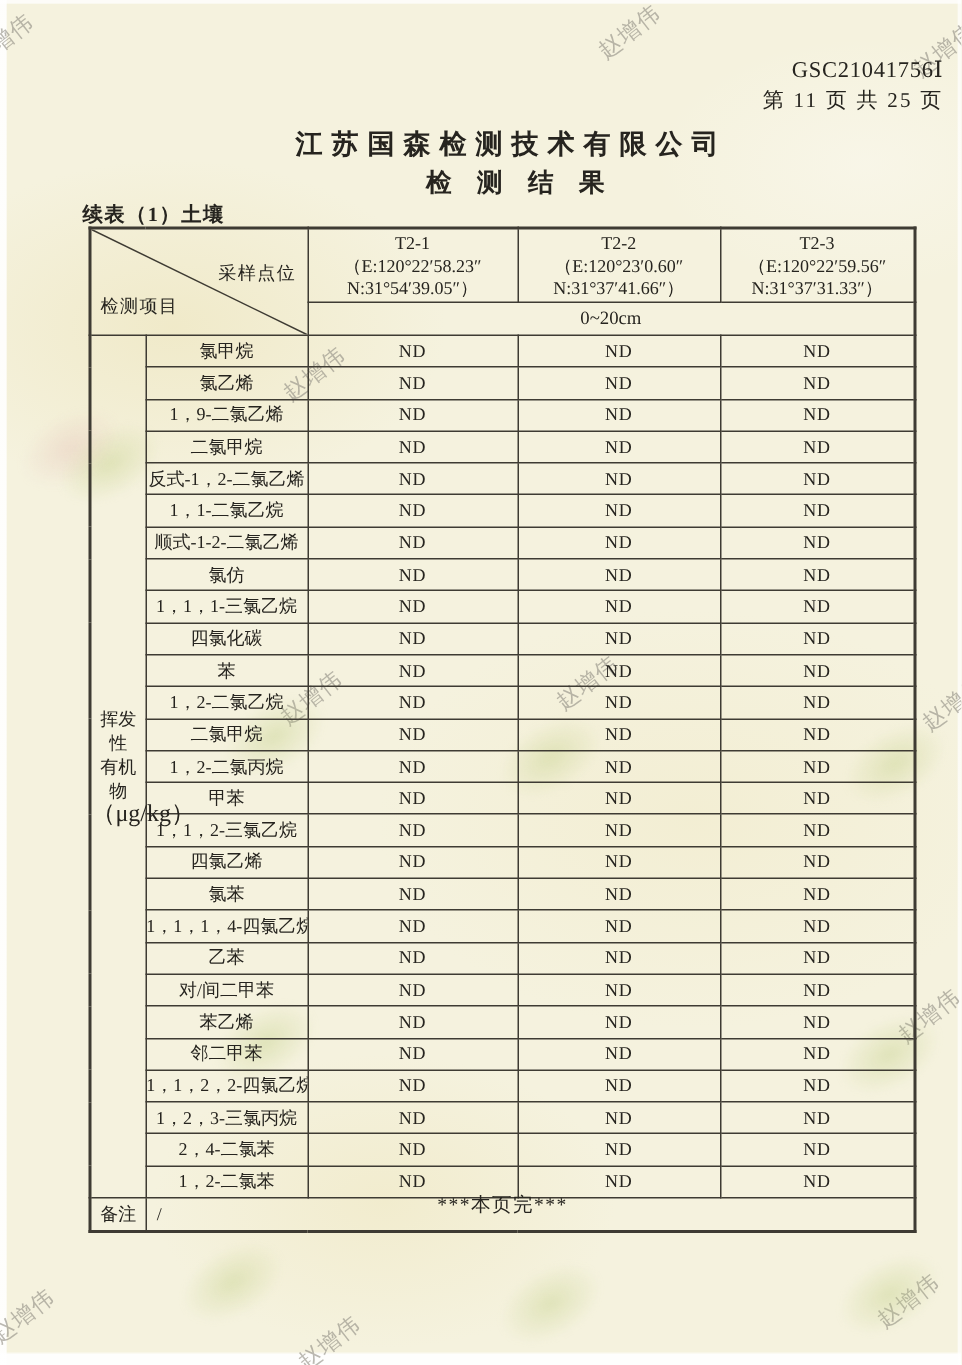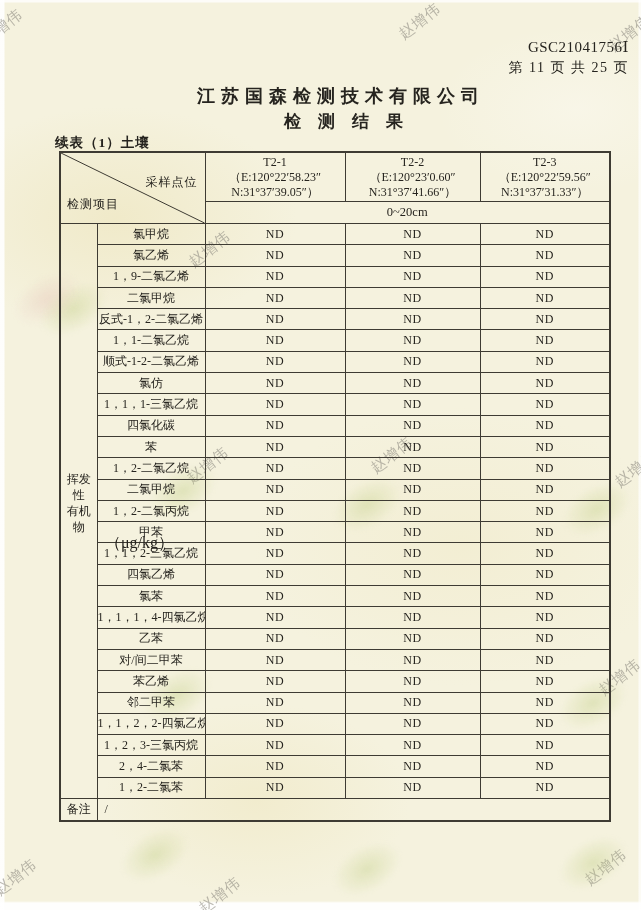--- a/index.html
+++ b/index.html
@@ -58,21 +58,21 @@
   .results td, .results th {
     border:1px solid #3e3b33; padding:0; text-align:center; vertical-align:middle;
     font-size:12px; font-weight:normal; color:#26241f;
   }
   .results thead th.pt { height:48px; line-height:15px; font-size:12px; }
   .results .depth-cell { height:21px; font-size:12.5px; }
   .results tbody td { height:20.3px; }
   .name-cell { white-space:nowrap; overflow:hidden; font-size:12px;margin-top:12px; }
   .val-cell { font-size:12.5px; letter-spacing:.5px; }
   .cat-cell { font-size:12px; line-height:16px; padding:0 1px; }
-  .cat-cell .mu { font-size:16px;margin-left:44px; }
+  .cat-cell .mu { font-size:16px; }
   .remark-row td { height:21px; }
   .remark-value { text-align:left !important; padding-left:7px !important; }
   
   .diag { position:relative;text-decoration:underline; }
   .diag svg { position:absolute; inset:0; width:100%; height:100%; }
   .diag .lbl-tr { position:absolute; right:7px; top:21px; font-size:12px; letter-spacing:1px; }
   .diag .lbl-bl { position:absolute; left:6px; bottom:10px; font-size:12px; letter-spacing:1px; }
   .end-note {
     position:absolute; top:794px; left:30px; width:610px; text-align:center;
     font-size:13px; letter-spacing:1px; z-index:2;
@@ -128,21 +128,21 @@
         <td class="diag" colspan="2" rowspan="2">
           <svg viewBox="0 0 100 100" preserveAspectRatio="none">
             <line x1="0" y1="0" x2="100" y2="100" stroke="#3e3b33" stroke-width="1" vector-effect="non-scaling-stroke"></line>
           </svg>
           <span class="lbl-tr">采样点位</span>
           <span class="lbl-bl">检测项目</span>
         </td>
         <th class="pt">
           <div>T2-1</div>
           <div>（E:120°22′58.23″</div>
-          <div>N:31°37′39.05″）</div>
+          <div>N:31°54′39.05″）</div>
         </th>
         <th class="pt">
           <div>T2-2</div>
           <div>（E:120°23′0.60″</div>
           <div>N:31°37′41.66″）</div>
         </th>
         <th class="pt">
           <div>T2-3</div>
           <div>（E:120°22′59.56″</div>
           <div>N:31°37′31.33″）</div>
@@ -322,13 +322,14 @@
         </tr>
       </tbody>
     <tfoot>
       <tr class="remark-row">
         <td>备注</td>
         <td class="remark-value" colspan="4">/</td>
       </tr>
     </tfoot>
   </table>
 
+  <div class="end-note">***本页完***</div>
 </div>
 
 </body></html>

